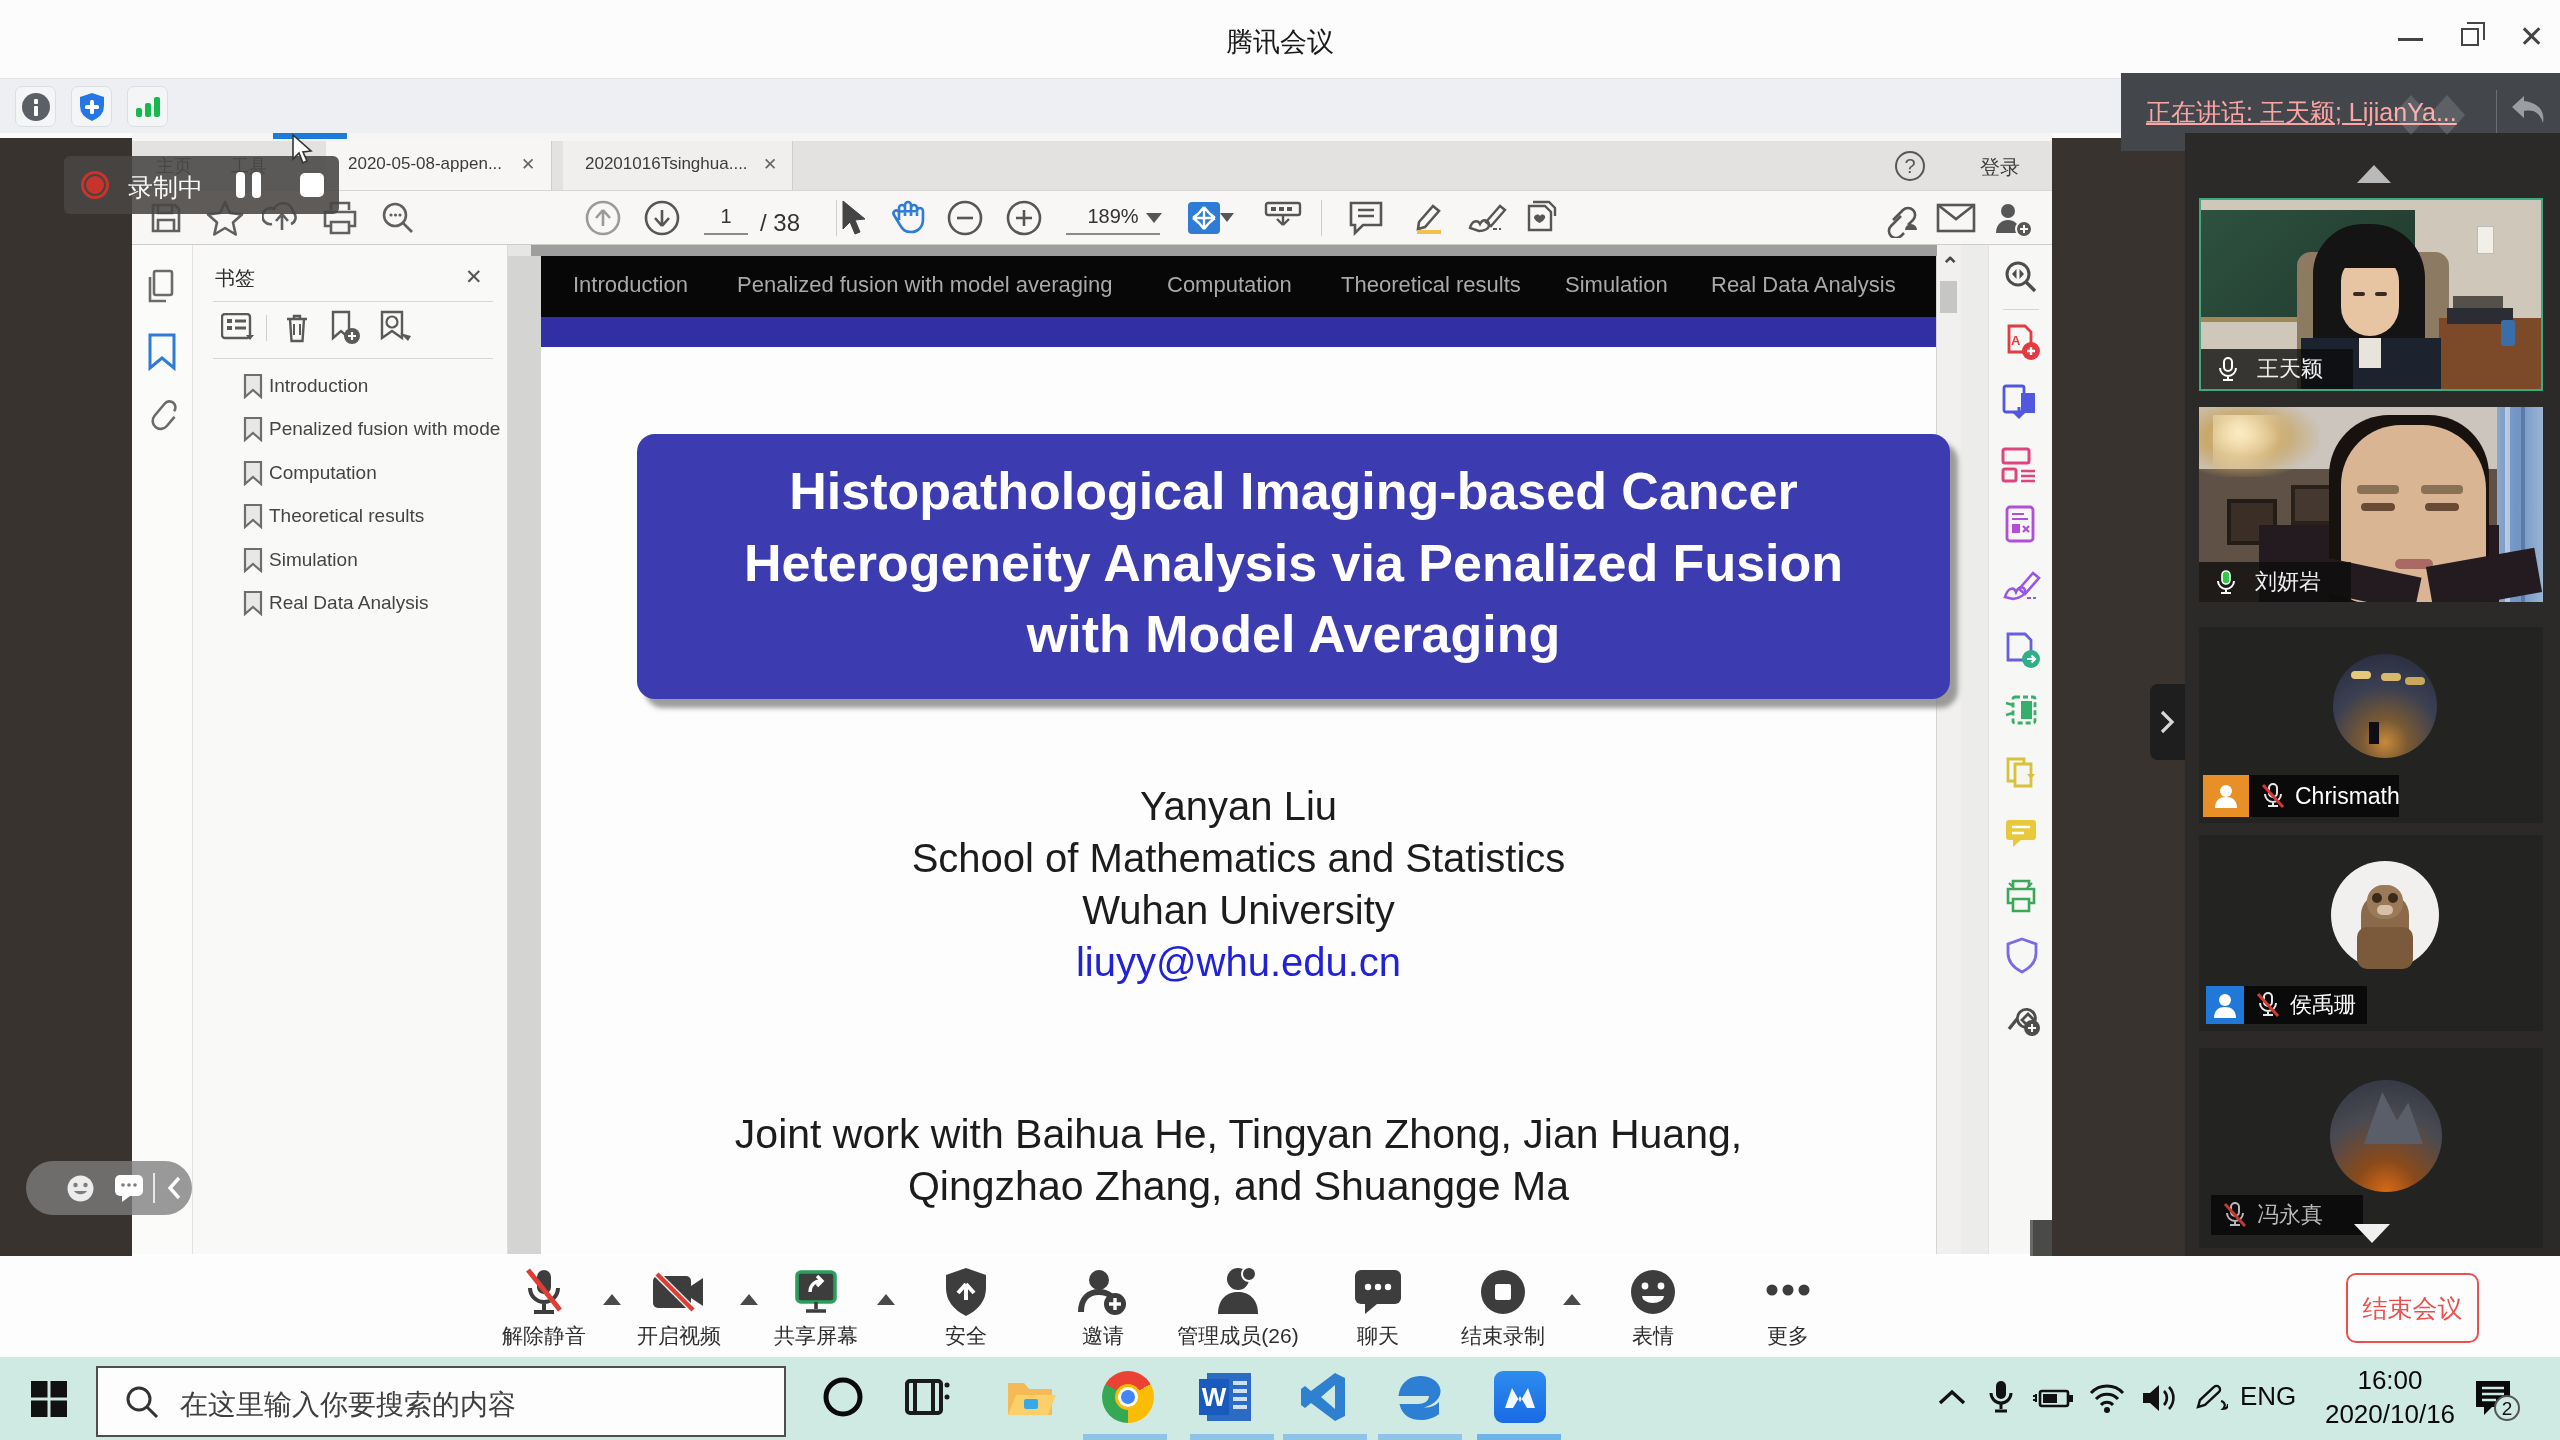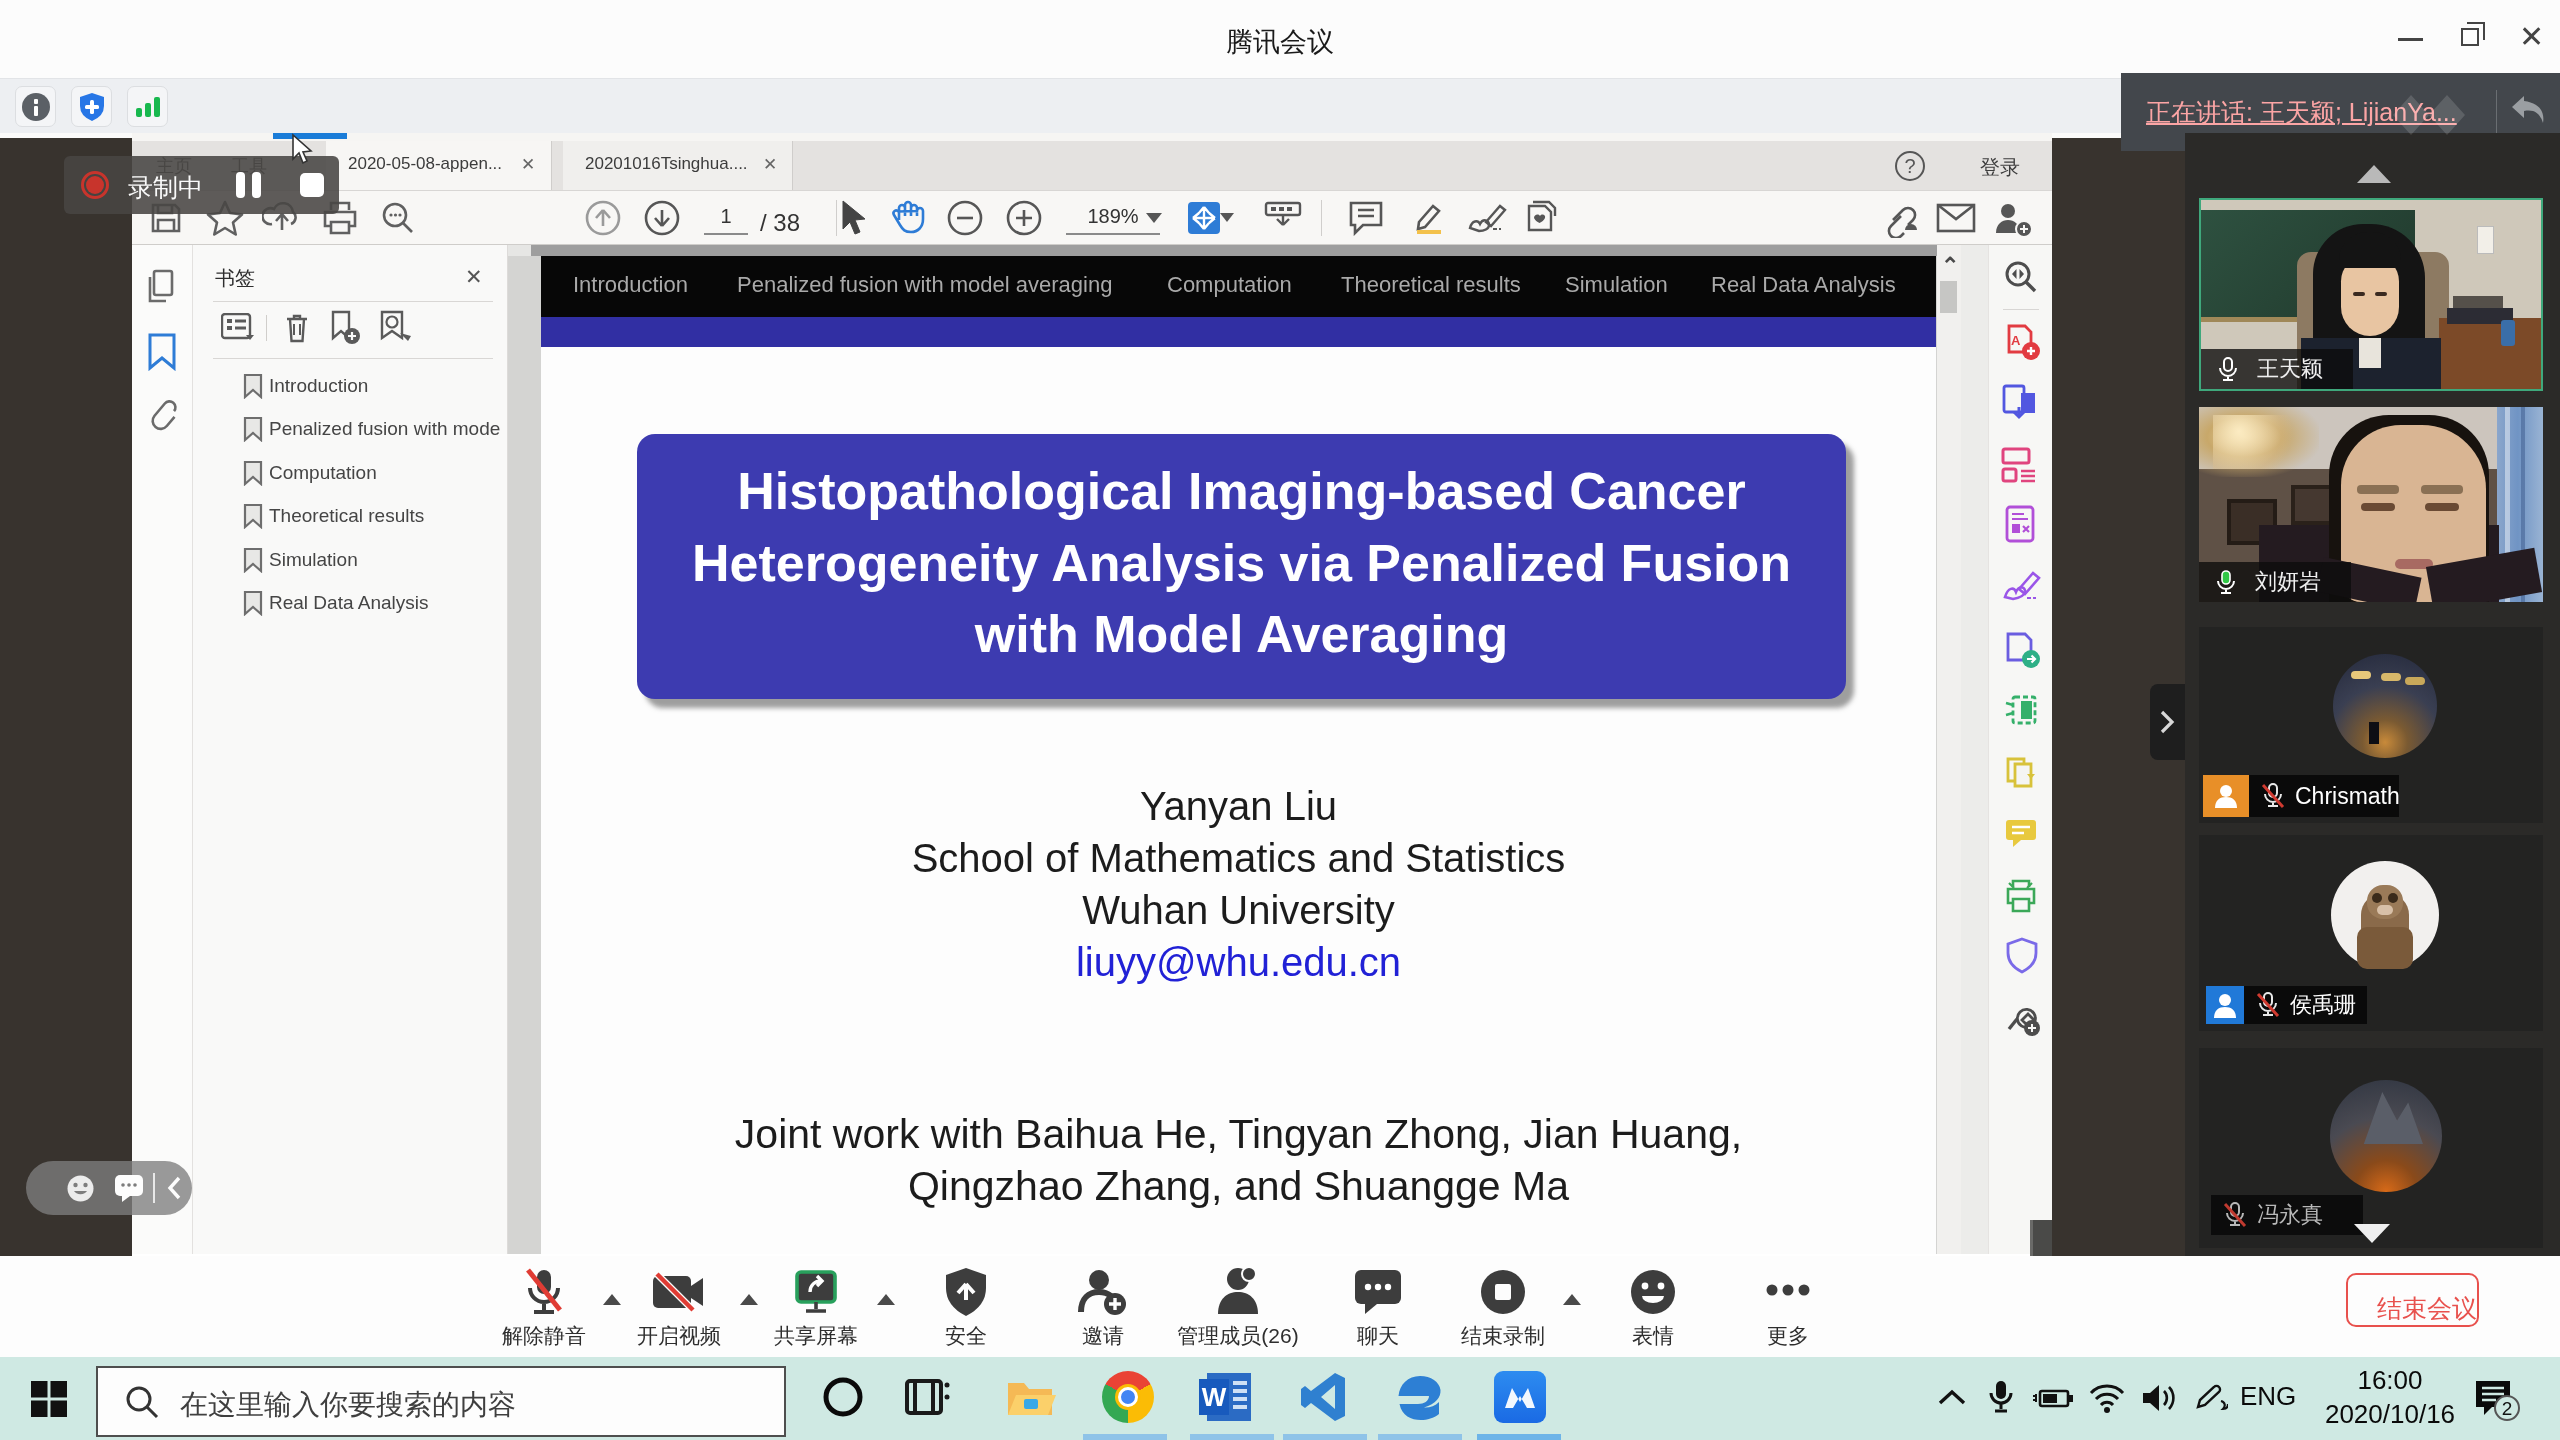--- a/index.html
+++ b/index.html
@@ -35,42 +35,42 @@
 #docarea { position:absolute; left:376px; top:112px; width:1429px; height:1009px; background:#d4d4d2; }
 #vscroll { position:absolute; left:1805px; top:112px; width:24px; height:1009px; background:#f1f0ee; }
 #gutter2 { position:absolute; left:1829px; top:112px; width:27px; height:1009px; background:#ececea; }
 #toolsbar { position:absolute; left:1856px; top:112px; width:64px; height:1009px; background:#f7f7f5;
   border-left:1px solid #e5e3e1; }
 
 #page { position:absolute; left:409px; top:123px; width:1395px; height:998px; background:#fdfdfd; }
 #navbar { position:absolute; left:0; top:0; width:1395px; height:61px; background:#070707; }
 .navtxt { position:absolute; top:16px; font-size:22px; color:#a9a9a9; white-space:nowrap; }
 #navblue { position:absolute; left:0; top:61px; width:1395px; height:30px; background:#312fa3; }
-#titlebox { position:absolute; left:96px; top:178px; width:1209px; height:265px; background:#3d3bb0;
+#titlebox { position:absolute; left:96px; top:178px; width:1313px; height:265px; background:#3d3bb0;
   border-radius:18px; box-shadow:8px 9px 5px rgba(125,125,125,0.75); color:#fff; font-weight:bold;
   text-align:center; font-size:52px; }
 #titlebox div { position:absolute; width:100%; }
 .slidetxt { position:absolute; width:1395px; text-align:center; color:#1c1c1c; }
 
 .bm-entry { position:absolute; left:76px; font-size:19px; color:#454545; white-space:nowrap; }
 
 #speakbox { left:2121px; top:73px; width:439px; height:78px; background:#43474c; }
 
 #ppanel { left:2185px; top:133px; width:375px; height:1123px; background:#2b2a28; }
 .vtile { position:absolute; left:14px; width:344px; background:#232322; overflow:hidden; }
 .vlabel { position:absolute; left:0; bottom:0; height:40px; background:rgba(12,12,12,0.78);
   color:#efefef; font-size:22px; line-height:40px; white-space:nowrap; }
 
 #botbar { left:0; top:1256px; width:2560px; height:101px; background:#fdfdfd; }
 .ctl { position:absolute; text-align:center; color:#333; }
 .ctl .lbl { position:absolute; top:66px; width:100%; text-align:center; font-size:21px; color:#2e2e2e; white-space:nowrap; }
 .caret { position:absolute; width:0; height:0; border-left:9px solid transparent;
   border-right:9px solid transparent; border-bottom:11px solid #4a4a4a; top:38px; }
-#endbtn { position:absolute; left:2346px; top:17px; width:133px; height:54px; border:2px solid #e8514d;
-  border-radius:10px; color:#e8514d; font-size:25px; text-align:right; line-height:66px; }
+#endbtn { position:absolute; left:2346px; top:17px; width:133px; height:70px; border:2px solid #e8514d;
+  border-radius:10px; color:#e8514d; font-size:25px; text-align:center; line-height:66px; }
 
 #taskbar { left:0; top:1357px; width:2560px; height:83px; background:#cfe9e3; }
 #searchbox { position:absolute; left:96px; top:9px; width:690px; height:71px; background:#fdfdfd;
   border:2px solid #4e4e4e; }
 #searchbox span { position:absolute; left:82px; top:18px; font-size:28px; color:#3f3f3f;text-align:right; }
 .tbicon { position:absolute; top:14px; width:52px; height:52px; }
 .runline { position:absolute; top:77px; height:6px; width:84px; background:#8fc3e8; }
 .tray { position:absolute; color:#111; }
 </style>
 </head>

